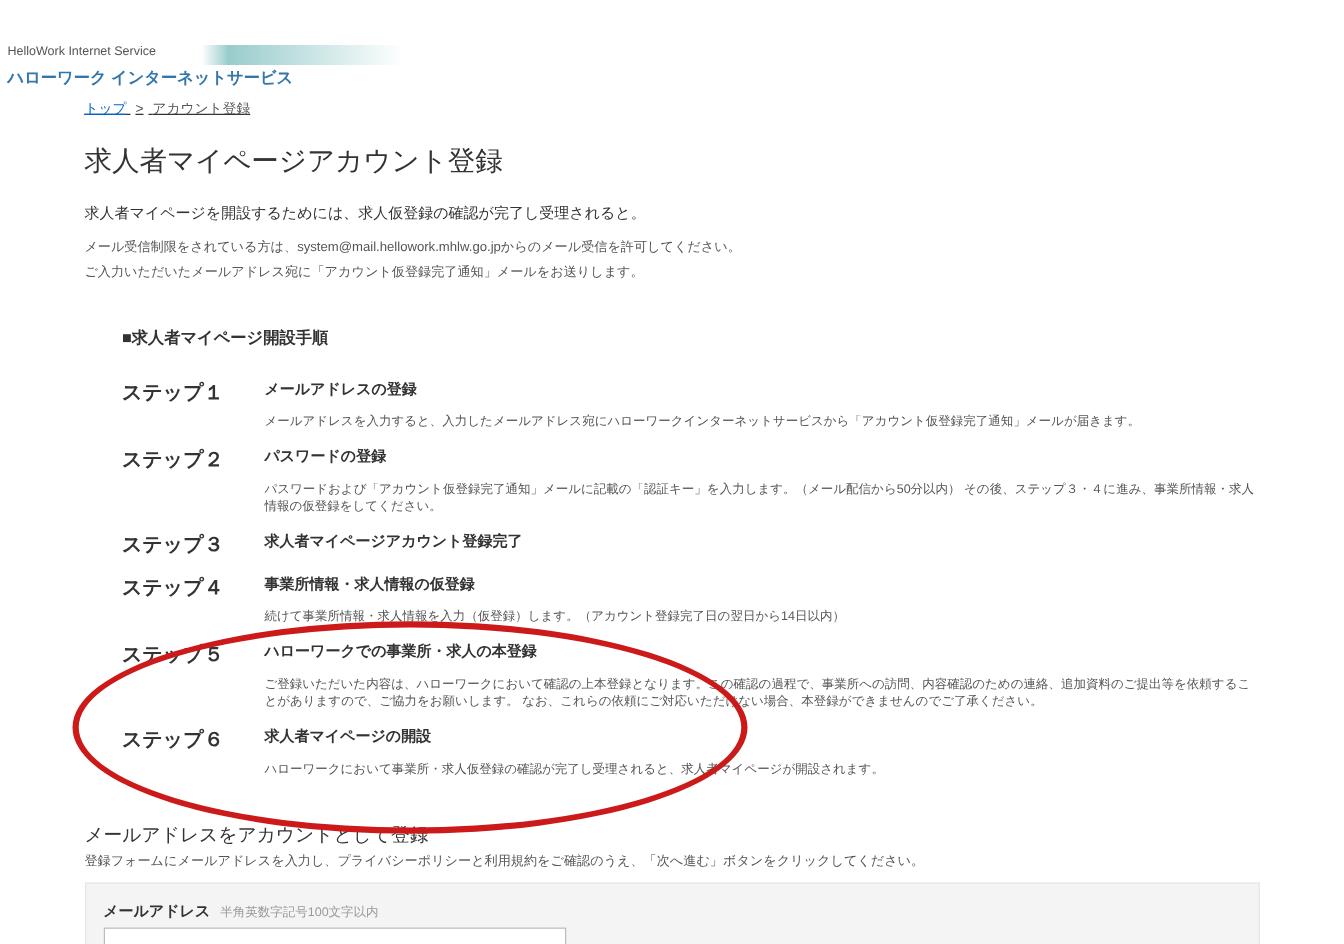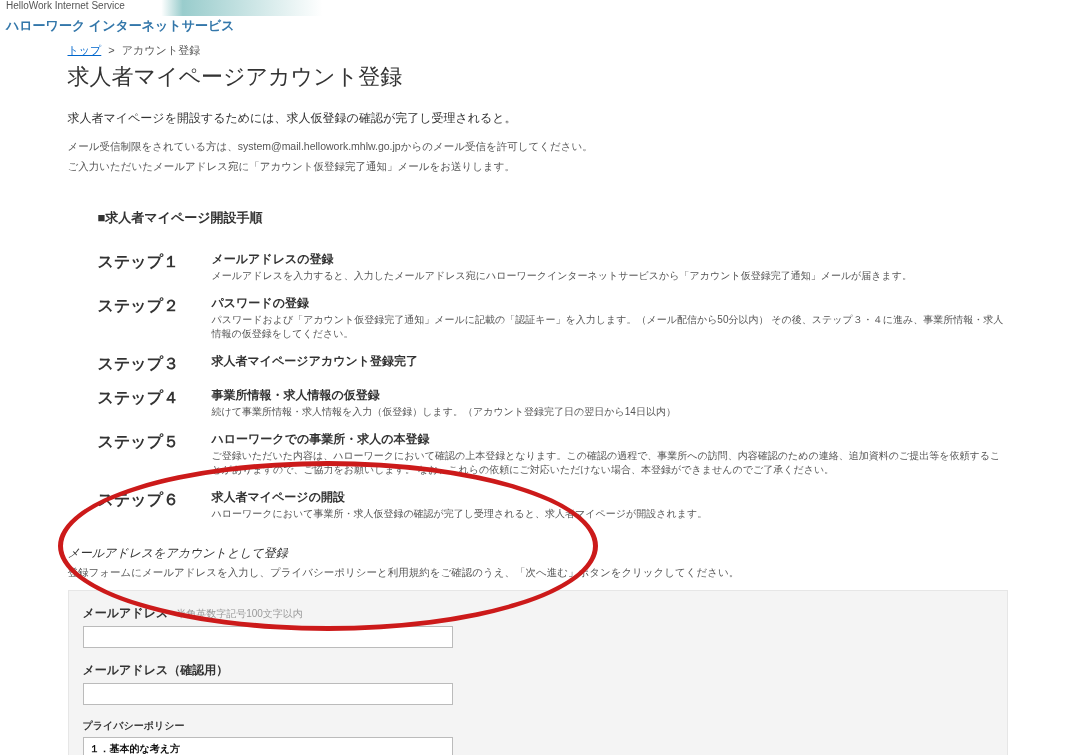--- a/index.html
+++ b/index.html
@@ -1,34 +1,34 @@
 <!DOCTYPE html>
 <html><head>
 <meta charset="utf-8">
 <style>
 * { margin:0; padding:0; box-sizing:border-box; }
 body { font-family:"Meiryo","MS PGothic",sans-serif; font-size:12px; color:#333; background:#fff; }
-.topbar { height:16px; background:linear-gradient(90deg,#fff 0%,#fff 15%,#9cc 17%,#fff 30%); padding-left:6px; font-size:10px; color:#555; }
+.topbar { height:16px; background:linear-gradient(90deg,#fff 0%,#fff 15%,#9cc 17%,#fff 30%); padding-left:6px; font-size:10px; color:#555;margin-top:36px; }
 .svc-name { color:#37a; font-weight:bold; font-size:13px; padding:1px 0 2px 6px; display:block; }
 .container { width:940px; margin:0 auto; padding:0 0 40px 0; }
-.breadcrumb { font-size:11px; margin:6px 0 4px 0; }
+.breadcrumb { font-size:11px; margin:6px 0 20px 0;text-decoration:underline; }
 .breadcrumb a { color:#0066cc; text-decoration:underline; }
 .breadcrumb .sep { color:#555; margin:0 4px; }
 .breadcrumb .cur { color:#555; }
 h1.page-title { font-size:22px; font-weight:normal; margin-bottom:18px; }
 .lead { font-size:12px; margin-bottom:12px; }
 .small-note { font-size:10.5px; color:#555; line-height:1.5; margin-bottom:4px; }
 .steps-wrap { margin-top:34px; padding-left:30px; }
 .steps-head { font-size:13px; font-weight:bold; margin-bottom:24px; }
 .step-row { display:flex; margin-bottom:12px; }
 .step-label { width:114px; font-size:16px; font-weight:bold; padding-top:1px; }
 .step-body { flex:1; }
 .step-title { font-size:12px; font-weight:bold; }
-.step-desc { font-size:10px; color:#555; line-height:1.4; margin-top:1px; }
-.section-title { font-size:12px; margin-top:24px; margin-bottom:4px;font-style:italic; }
+.step-desc { font-size:10px; color:#555; line-height:1.4; margin-top:11px; }
+.section-title { font-size:15px; margin-top:36px; margin-bottom:4px; }
 .section-lead { font-size:10.5px; color:#555; margin-bottom:10px; }
 .form-area { background:#f4f4f4; padding:14px 14px 18px 14px; border:1px solid #e6e6e6; position:relative; }
 .field-block { margin-bottom:14px; }
 .field-label { font-size:12px; font-weight:bold; display:inline-block; margin-bottom:4px; }
 .field-note { font-size:10px; color:#999; margin-left:8px; font-weight:normal; }
 .field-block input[type=text]{ width:370px; height:22px; border:1px solid #bbb; padding:0 4px; font-size:12px; background:#fff; }
 .policy-label { font-size:10px; font-weight:bold; margin-bottom:4px; }
 .policy-box { width:370px; height:80px; border:1px solid #bbb; background:#fff; overflow-y:scroll; padding:4px 6px; font-size:10px; line-height:1.35; margin-bottom:14px; color:#111; }
 .policy-box p { margin-bottom:2px; }
 .policy-box .hdg { font-weight:bold; }

